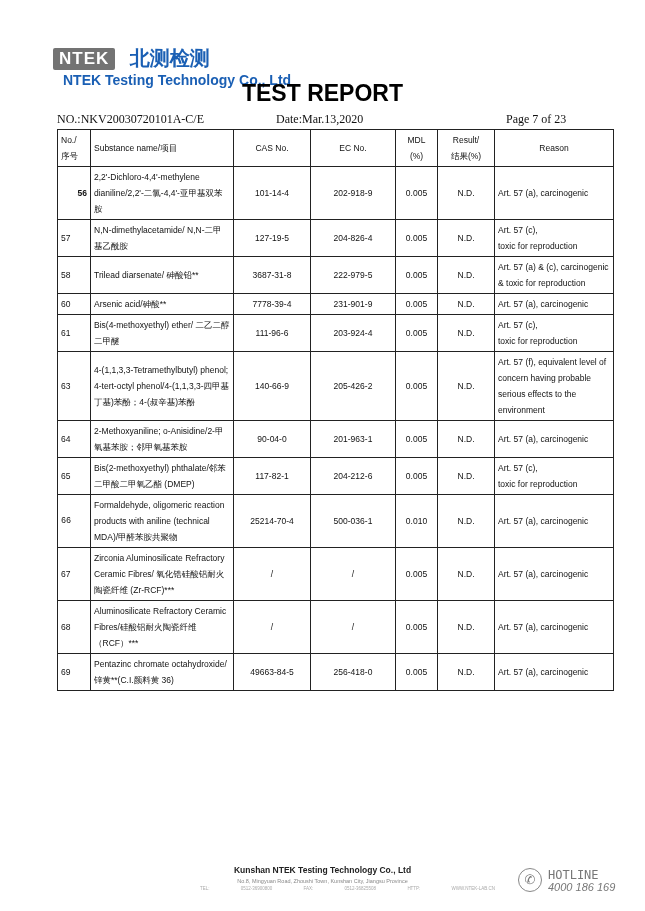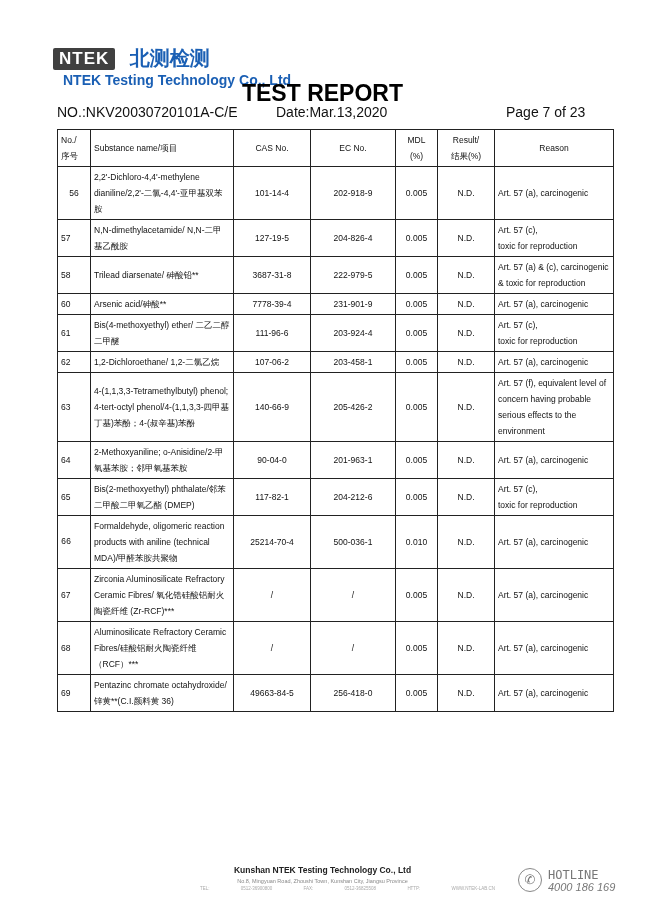--- a/index.html
+++ b/index.html
@@ -1,25 +1,25 @@
 <!DOCTYPE html>
 <html><head>
 <meta charset="utf-8">
 <style>
   html, body { margin:0; padding:0; }
   body { width:645px; height:911px; background:#fff; position:relative; overflow:hidden;
          font-family:"Liberation Sans", sans-serif; color:#111; }
   .logo { position:absolute; left:53px; top:45px; }
-  .logo-box { display:inline-block; background:#404040; color:#fff; font-weight:bold; font-size:17px;
+  .logo-box { display:inline-block; background:#737373; color:#fff; font-weight:bold; font-size:17px;
               padding:1px 6px; letter-spacing:1px; border-radius:2px; vertical-align:middle; }
   .logo-cn { display:inline-block; color:#1a5fb4; font-weight:bold; font-size:20px; margin-left:10px;
              vertical-align:middle; font-family:"DejaVu Sans", sans-serif; }
   .logo-en { position:absolute; left:63px; top:72px; color:#1a5fb4; font-weight:bold; font-size:14px; white-space:nowrap; }
   .title { position:absolute; left:0; width:645px; top:80px; text-align:center; font-weight:bold; font-size:23px; color:#000; }
-  .meta { position:absolute; top:104px; font-size:14px; color:#111; }
+  .meta { position:absolute; top:112px; font-size:12px; color:#111;font-family:Liberation Serif, serif; }
   .meta.no { left:57px; } .meta.date { left:276px; } .meta.page { left:506px; }
   table { position:absolute; left:57px; top:129px; width:557px; border-collapse:collapse; font-size:8.5px; }
   td, th { border:1px solid #222; padding:2px 3px; vertical-align:middle; font-weight:normal; line-height:16px; }
   th { text-align:center; }
   th.left { text-align:left; }
   td.c { text-align:center; }
   td.name { text-align:left; }
   td.reason { text-align:left; }
   .col-no { width:26px; } .col-name { width:136px; } .col-cas { width:70px; } .col-ec { width:78px; }
   .col-mdl { width:35px; } .col-res { width:50px; }
@@ -55,21 +55,21 @@
       <th class="col-ec">EC No.</th>
       <th class="col-mdl" style="white-space:pre-line">MDL
 (%)</th>
       <th class="col-res" style="white-space:pre-line">Result/
 结果(%)</th>
       <th>Reason</th>
     </tr>
   </thead>
   <tbody id="tbody">
       <tr>
-        <td class="c" style="text-align: center;">56</td>
+        <td class="c" style="text-align: right; font-weight: bold;">56</td>
         <td class="name">2,2'-Dichloro-4,4'-methylene dianiline/2,2'-二氯-4,4'-亚甲基双苯胺</td>
         <td class="c">101-14-4</td>
         <td class="c">202-918-9</td>
         <td class="c">0.005</td>
         <td class="c">N.D.</td>
         <td class="reason" style="white-space: pre-line;">Art. 57 (a), carcinogenic</td>
       </tr>
       <tr>
         <td class="c" style="text-align: left;">57</td>
         <td class="name">N,N-dimethylacetamide/ N,N-二甲基乙酰胺</td>
@@ -100,29 +100,20 @@
       </tr>
       <tr>
         <td class="c" style="text-align: left;">61</td>
         <td class="name">Bis(4-methoxyethyl) ether/ 二乙二醇二甲醚</td>
         <td class="c">111-96-6</td>
         <td class="c">203-924-4</td>
         <td class="c">0.005</td>
         <td class="c">N.D.</td>
         <td class="reason" style="white-space: pre-line;">Art. 57 (c),
  toxic for reproduction</td>
-      </tr>
-      <tr>
-        <td class="c" style="text-align: left;">62</td>
-        <td class="name">1,2-Dichloroethane/ 1,2-二氯乙烷</td>
-        <td class="c">107-06-2</td>
-        <td class="c">203-458-1</td>
-        <td class="c">0.005</td>
-        <td class="c">N.D.</td>
-        <td class="reason" style="white-space: pre-line;">Art. 57 (a), carcinogenic</td>
       </tr>
       <tr>
         <td class="c" style="text-align: left;">63</td>
         <td class="name">4-(1,1,3,3-Tetramethylbutyl) phenol; 4-tert-octyl phenol/4-(1,1,3,3-四甲基丁基)苯酚；4-(叔辛基)苯酚</td>
         <td class="c">140-66-9</td>
         <td class="c">205-426-2</td>
         <td class="c">0.005</td>
         <td class="c">N.D.</td>
         <td class="reason" style="white-space: pre-line;">Art. 57 (f), equivalent level of concern having probable serious effects to the environment</td>
       </tr>

